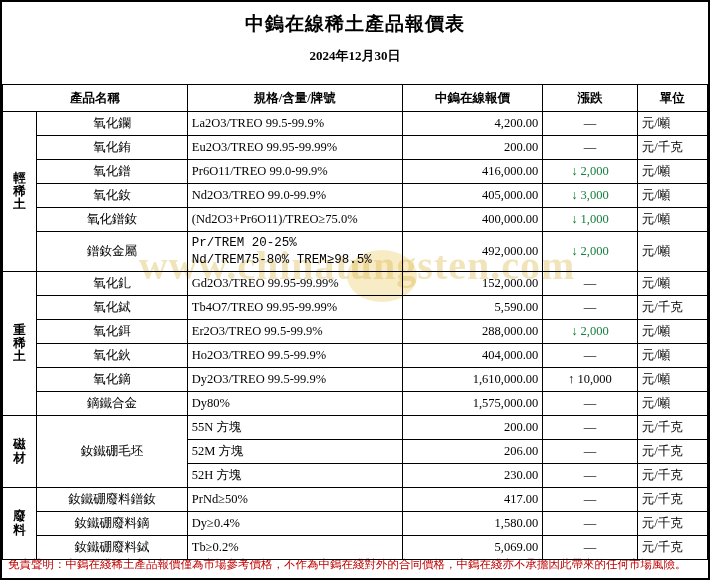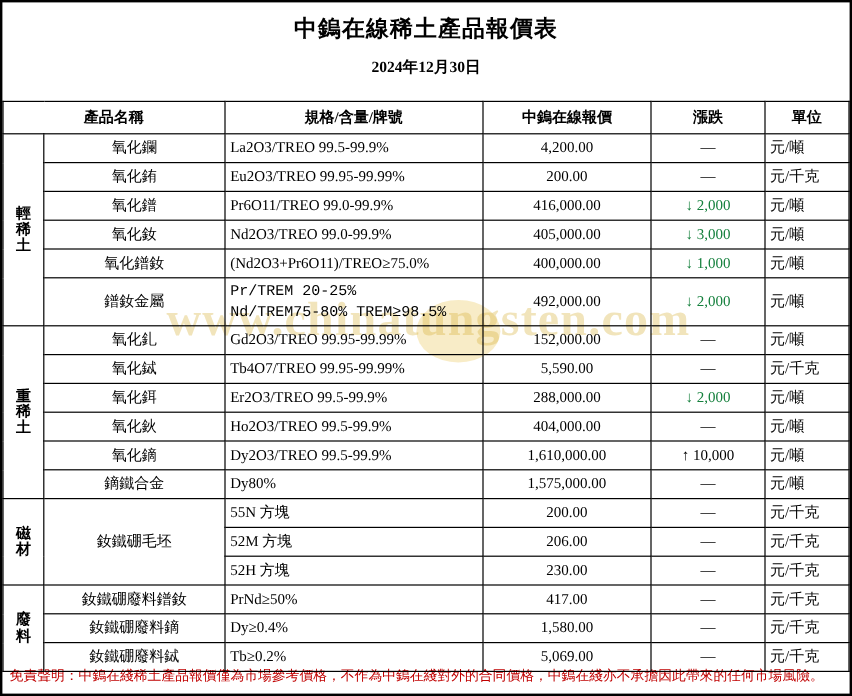--- a/index.html
+++ b/index.html
@@ -92,21 +92,21 @@
     width: 148px;
     text-align: center;
   }
   .spec {
     width: 212px;
     text-align: left;
     padding-left: 6px;
   }
   .price-col {
     width: 138px;
-    text-align: center;
+    text-align: right;
     padding-left: 8px;
   }
   .chg {
     width: 92px;
     text-align: center;
   }
   .unit {
     width: 70px;
     text-align: left;
   }

